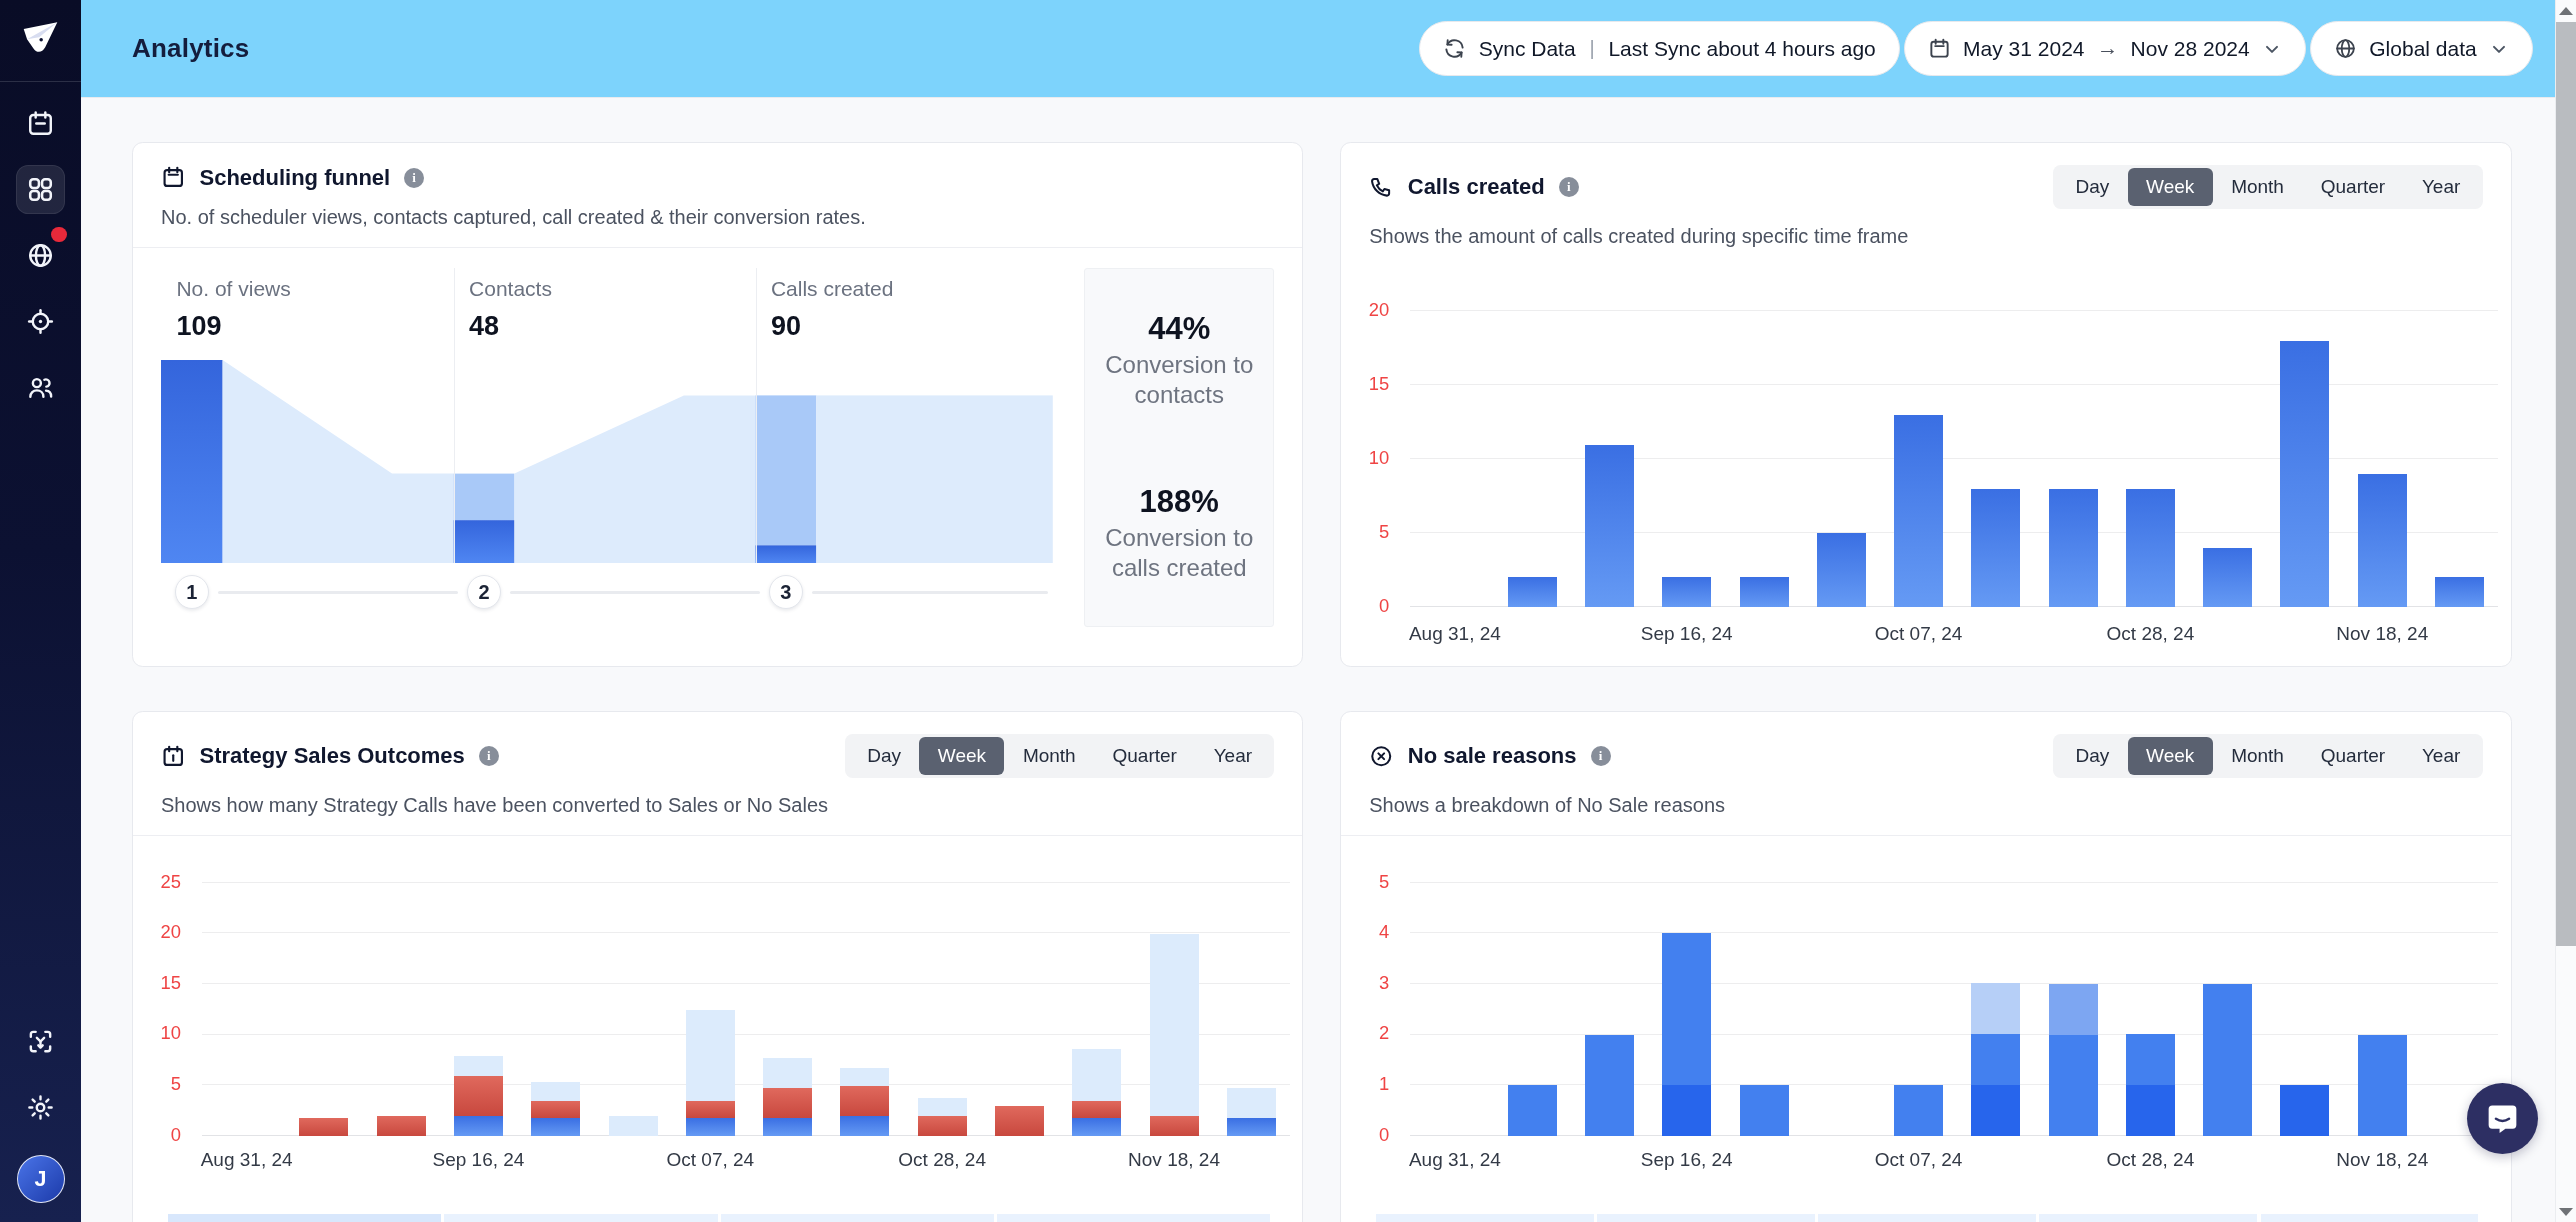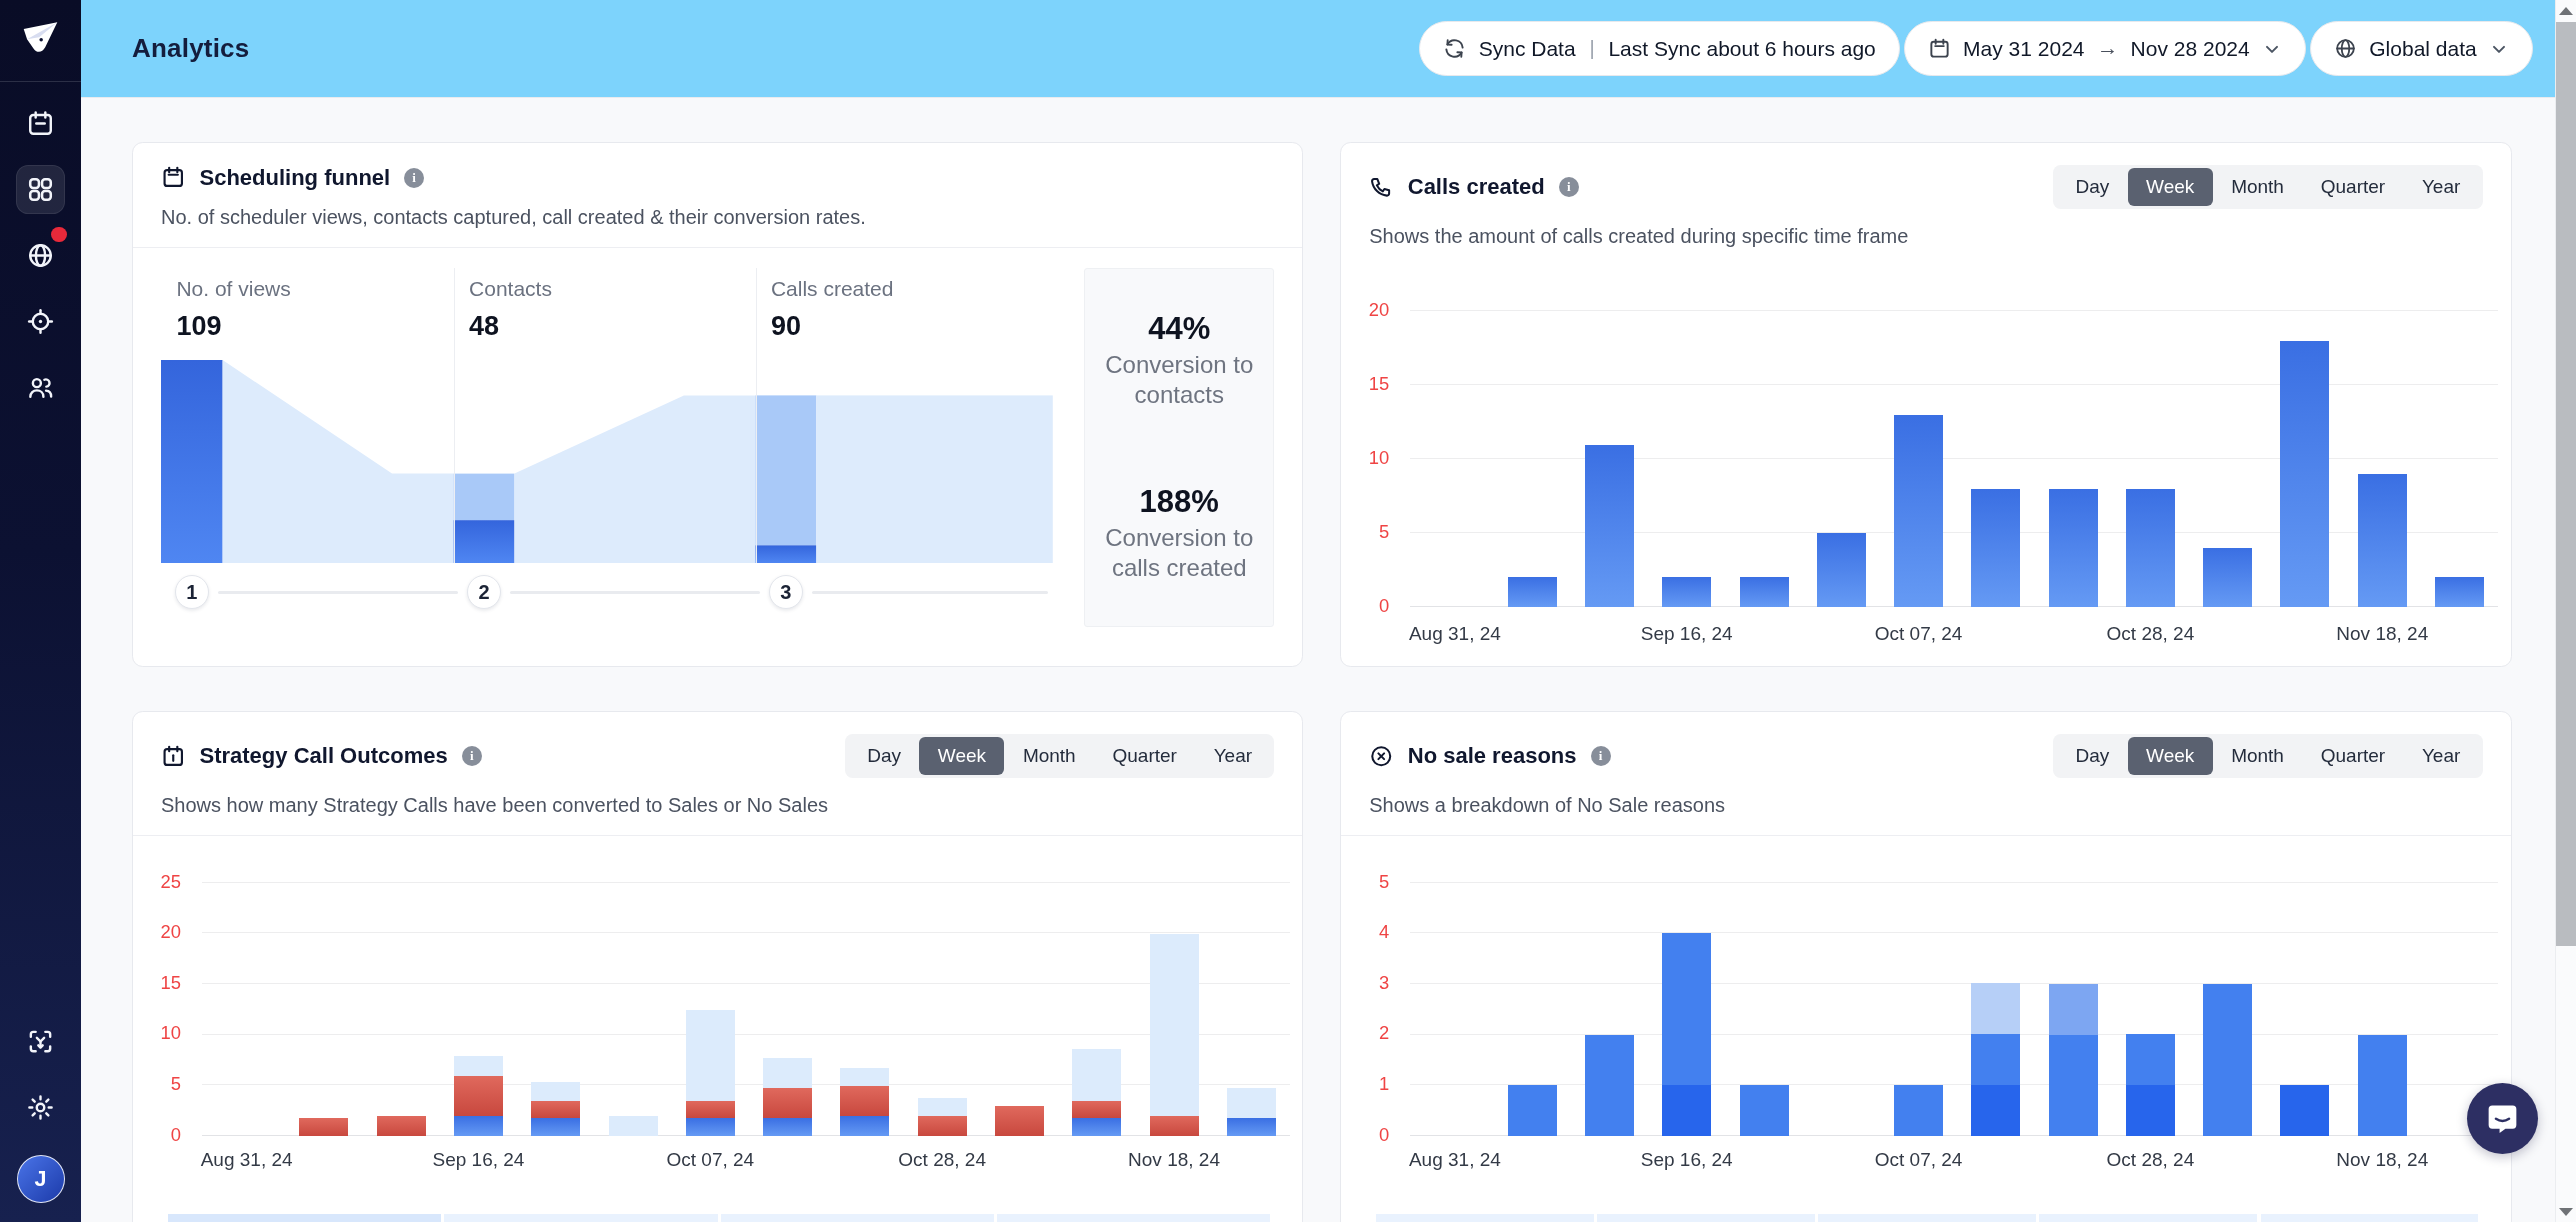--- a/index.html
+++ b/index.html
@@ -196,21 +196,21 @@
     <div class="header-right">
       <div class="hbtn">
         <svg width="23" height="23" viewBox="0 0 24 24" fill="none" stroke="#3c434e" stroke-width="2" stroke-linecap="round" stroke-linejoin="round">
           <path d="M20.5 11a8.5 8.5 0 0 0-15.9-3.2"></path>
             <polyline points="4.9,3.4 4.6,7.8 9,8.1"></polyline>
           <path d="M3.5 13a8.5 8.5 0 0 0 15.9 3.2"></path>
             <polyline points="19.1,20.6 19.4,16.2 15,15.9"></polyline>
         </svg>
         <span>Sync Data</span>
         <span class="sep">|</span>
-        <span>Last Sync about 6 hours ago</span>
+        <span>Last Sync about 4 hours ago</span>
       </div>
       <div class="hbtn">
         <svg width="23" height="23" viewBox="0 0 24 24" fill="none" stroke="#3c434e" stroke-width="2" stroke-linecap="round">
           <rect x="3.5" y="5" width="17" height="15.5" rx="2.5"></rect>
             <line x1="8" y1="2.8" x2="8" y2="7"></line>
             <line x1="16" y1="2.8" x2="16" y2="7"></line>
             <line x1="7.5" y1="9.5" x2="16.5" y2="9.5"></line>
         </svg>
         <span>May 31 2024</span>
         <span class="arrow-glyph">→</span>
@@ -417,21 +417,21 @@
     <div class="panel">
       <div class="panel-head">
         <div class="head-row">
           <div class="ptitle-group">
             <svg width="24.5" height="24.5" viewBox="0 0 24 24" fill="none" stroke="#10172e" stroke-width="2.1" stroke-linecap="round">
               <rect x="3.5" y="5" width="17" height="15.5" rx="2.5"></rect>
                 <line x1="8" y1="2.8" x2="8" y2="7"></line>
                 <line x1="16" y1="2.8" x2="16" y2="7"></line>
                 <line x1="12" y1="11" x2="12" y2="16.5"></line>
             </svg>
-            <span class="ptitle">Strategy Call Outcomes</span>
+            <span class="ptitle">Strategy Sales Outcomes</span>
             <span class="info-dot">i</span>
           </div>
           <div class="tabs">
               <div class="tab">Day</div>
               <div class="tab active">Week</div>
               <div class="tab">Month</div>
               <div class="tab">Quarter</div>
               <div class="tab">Year</div>
             </div>
         </div>

